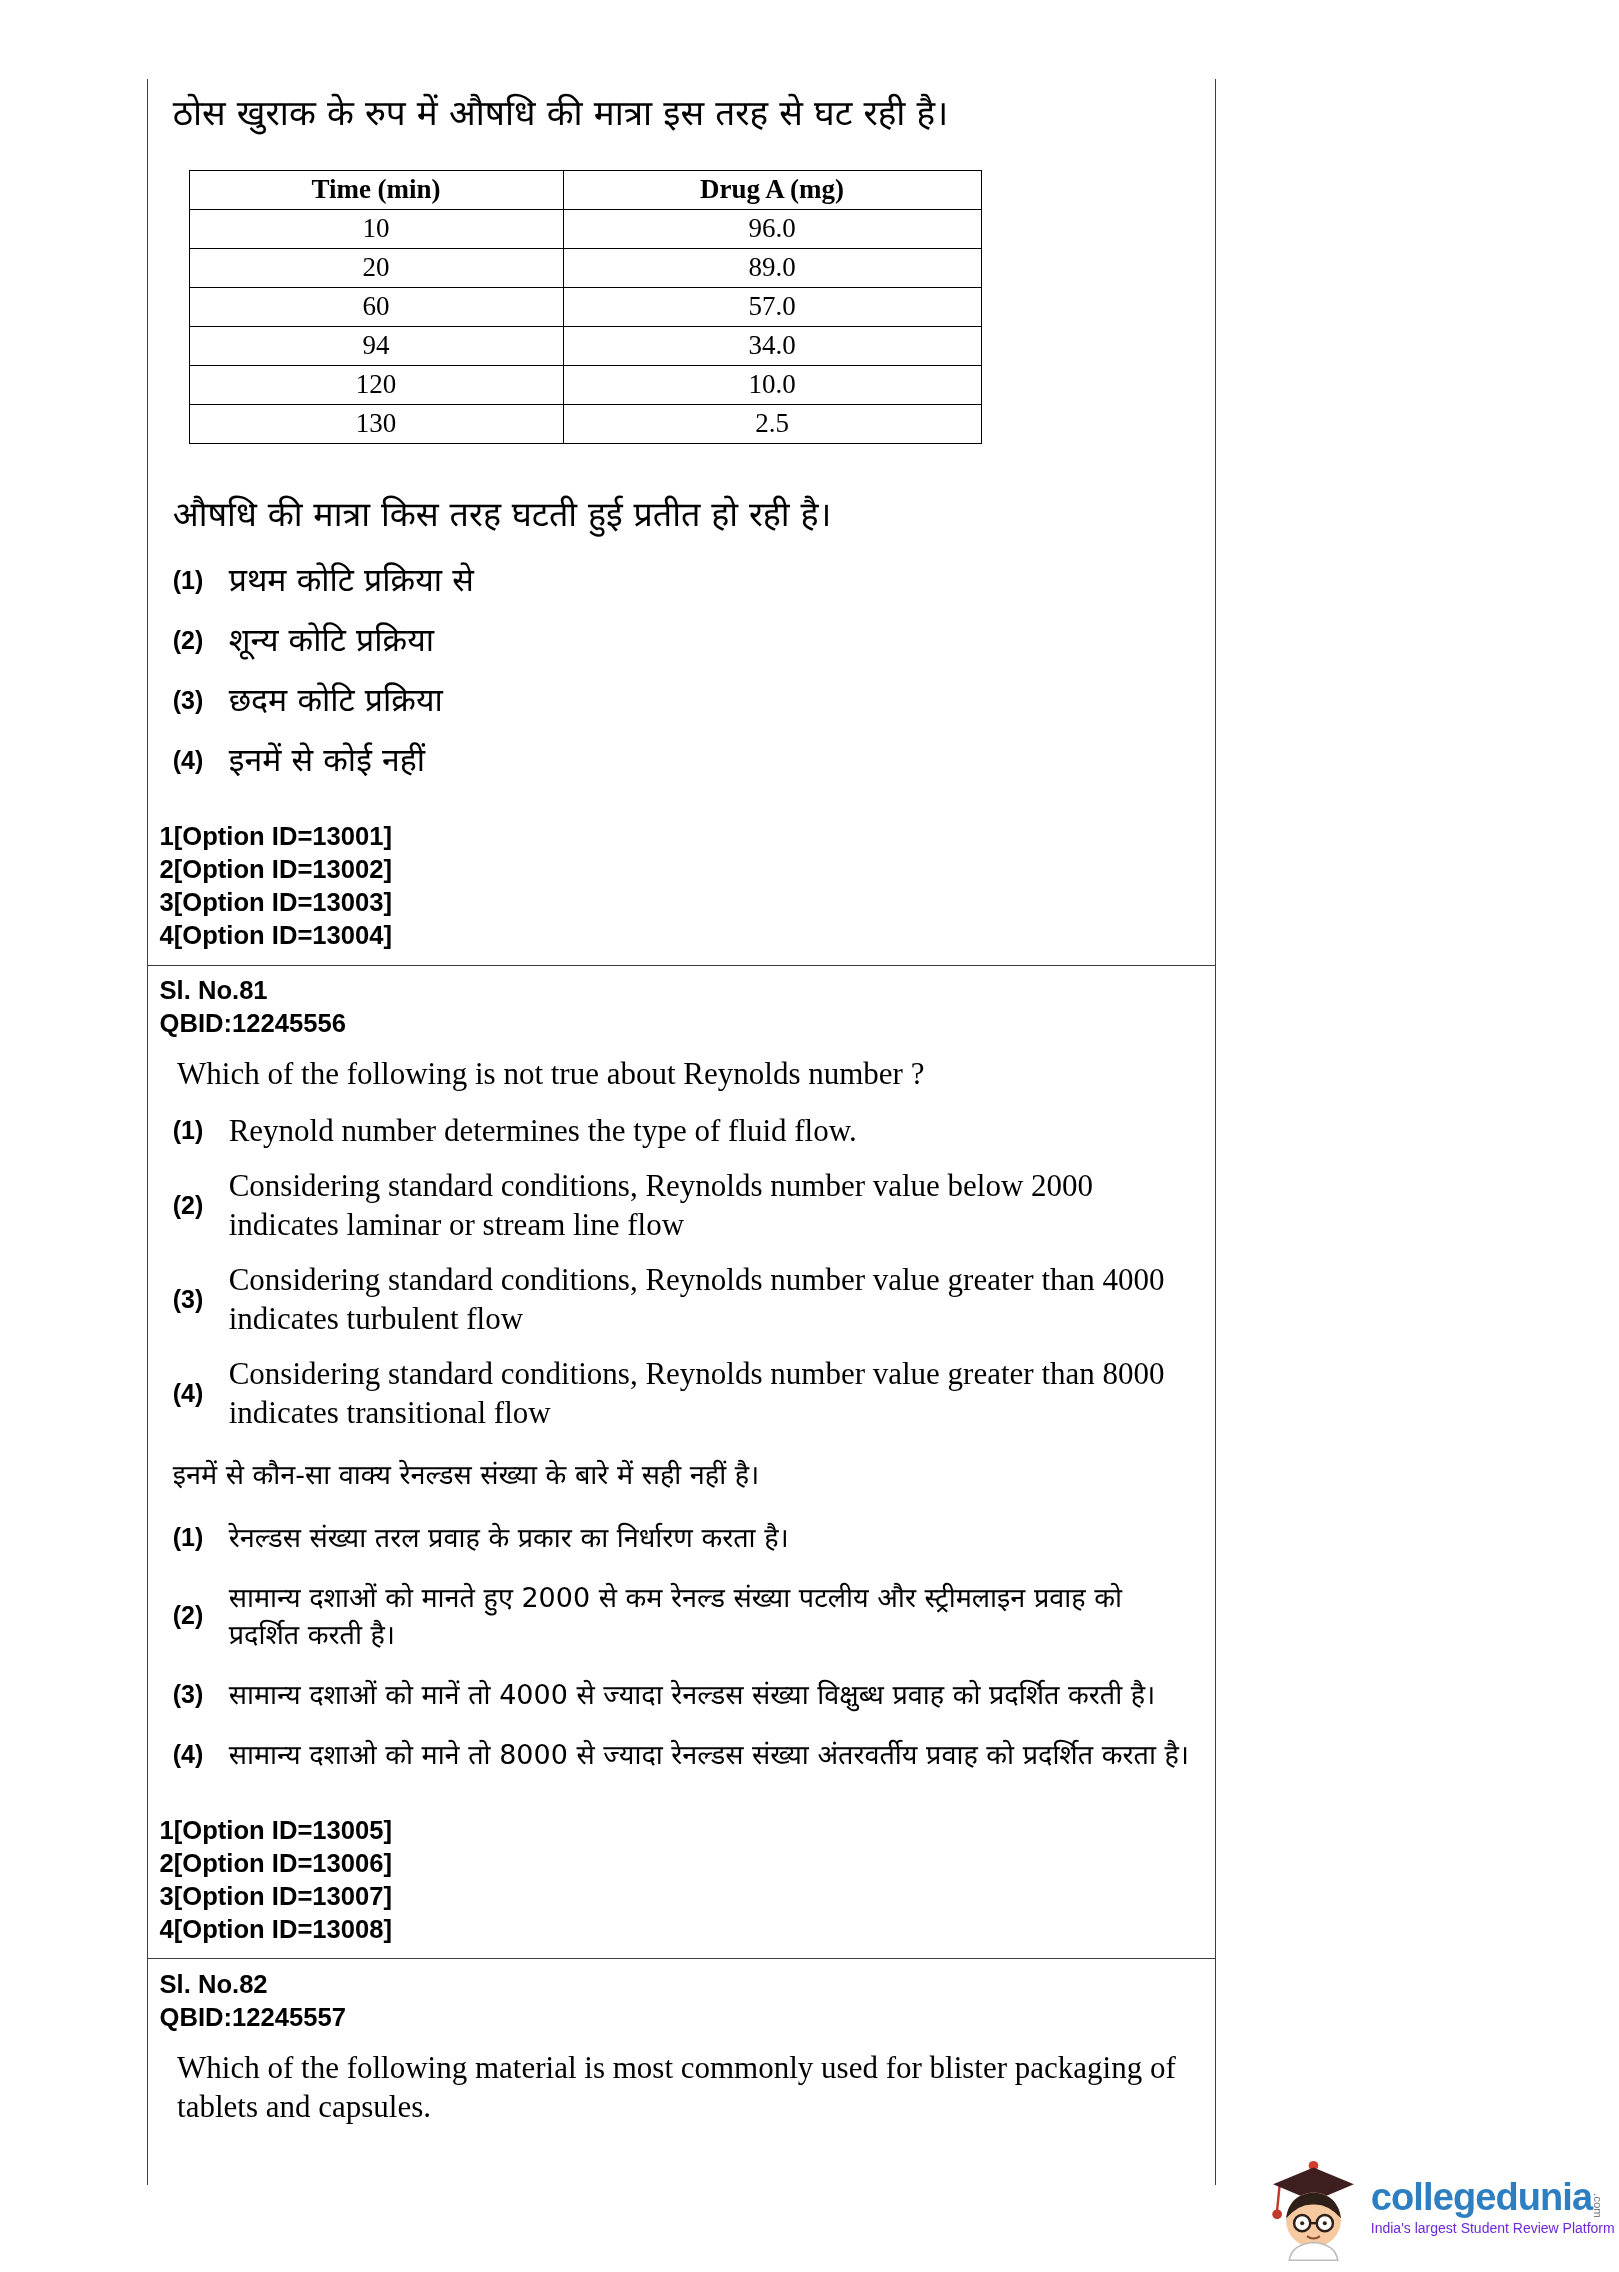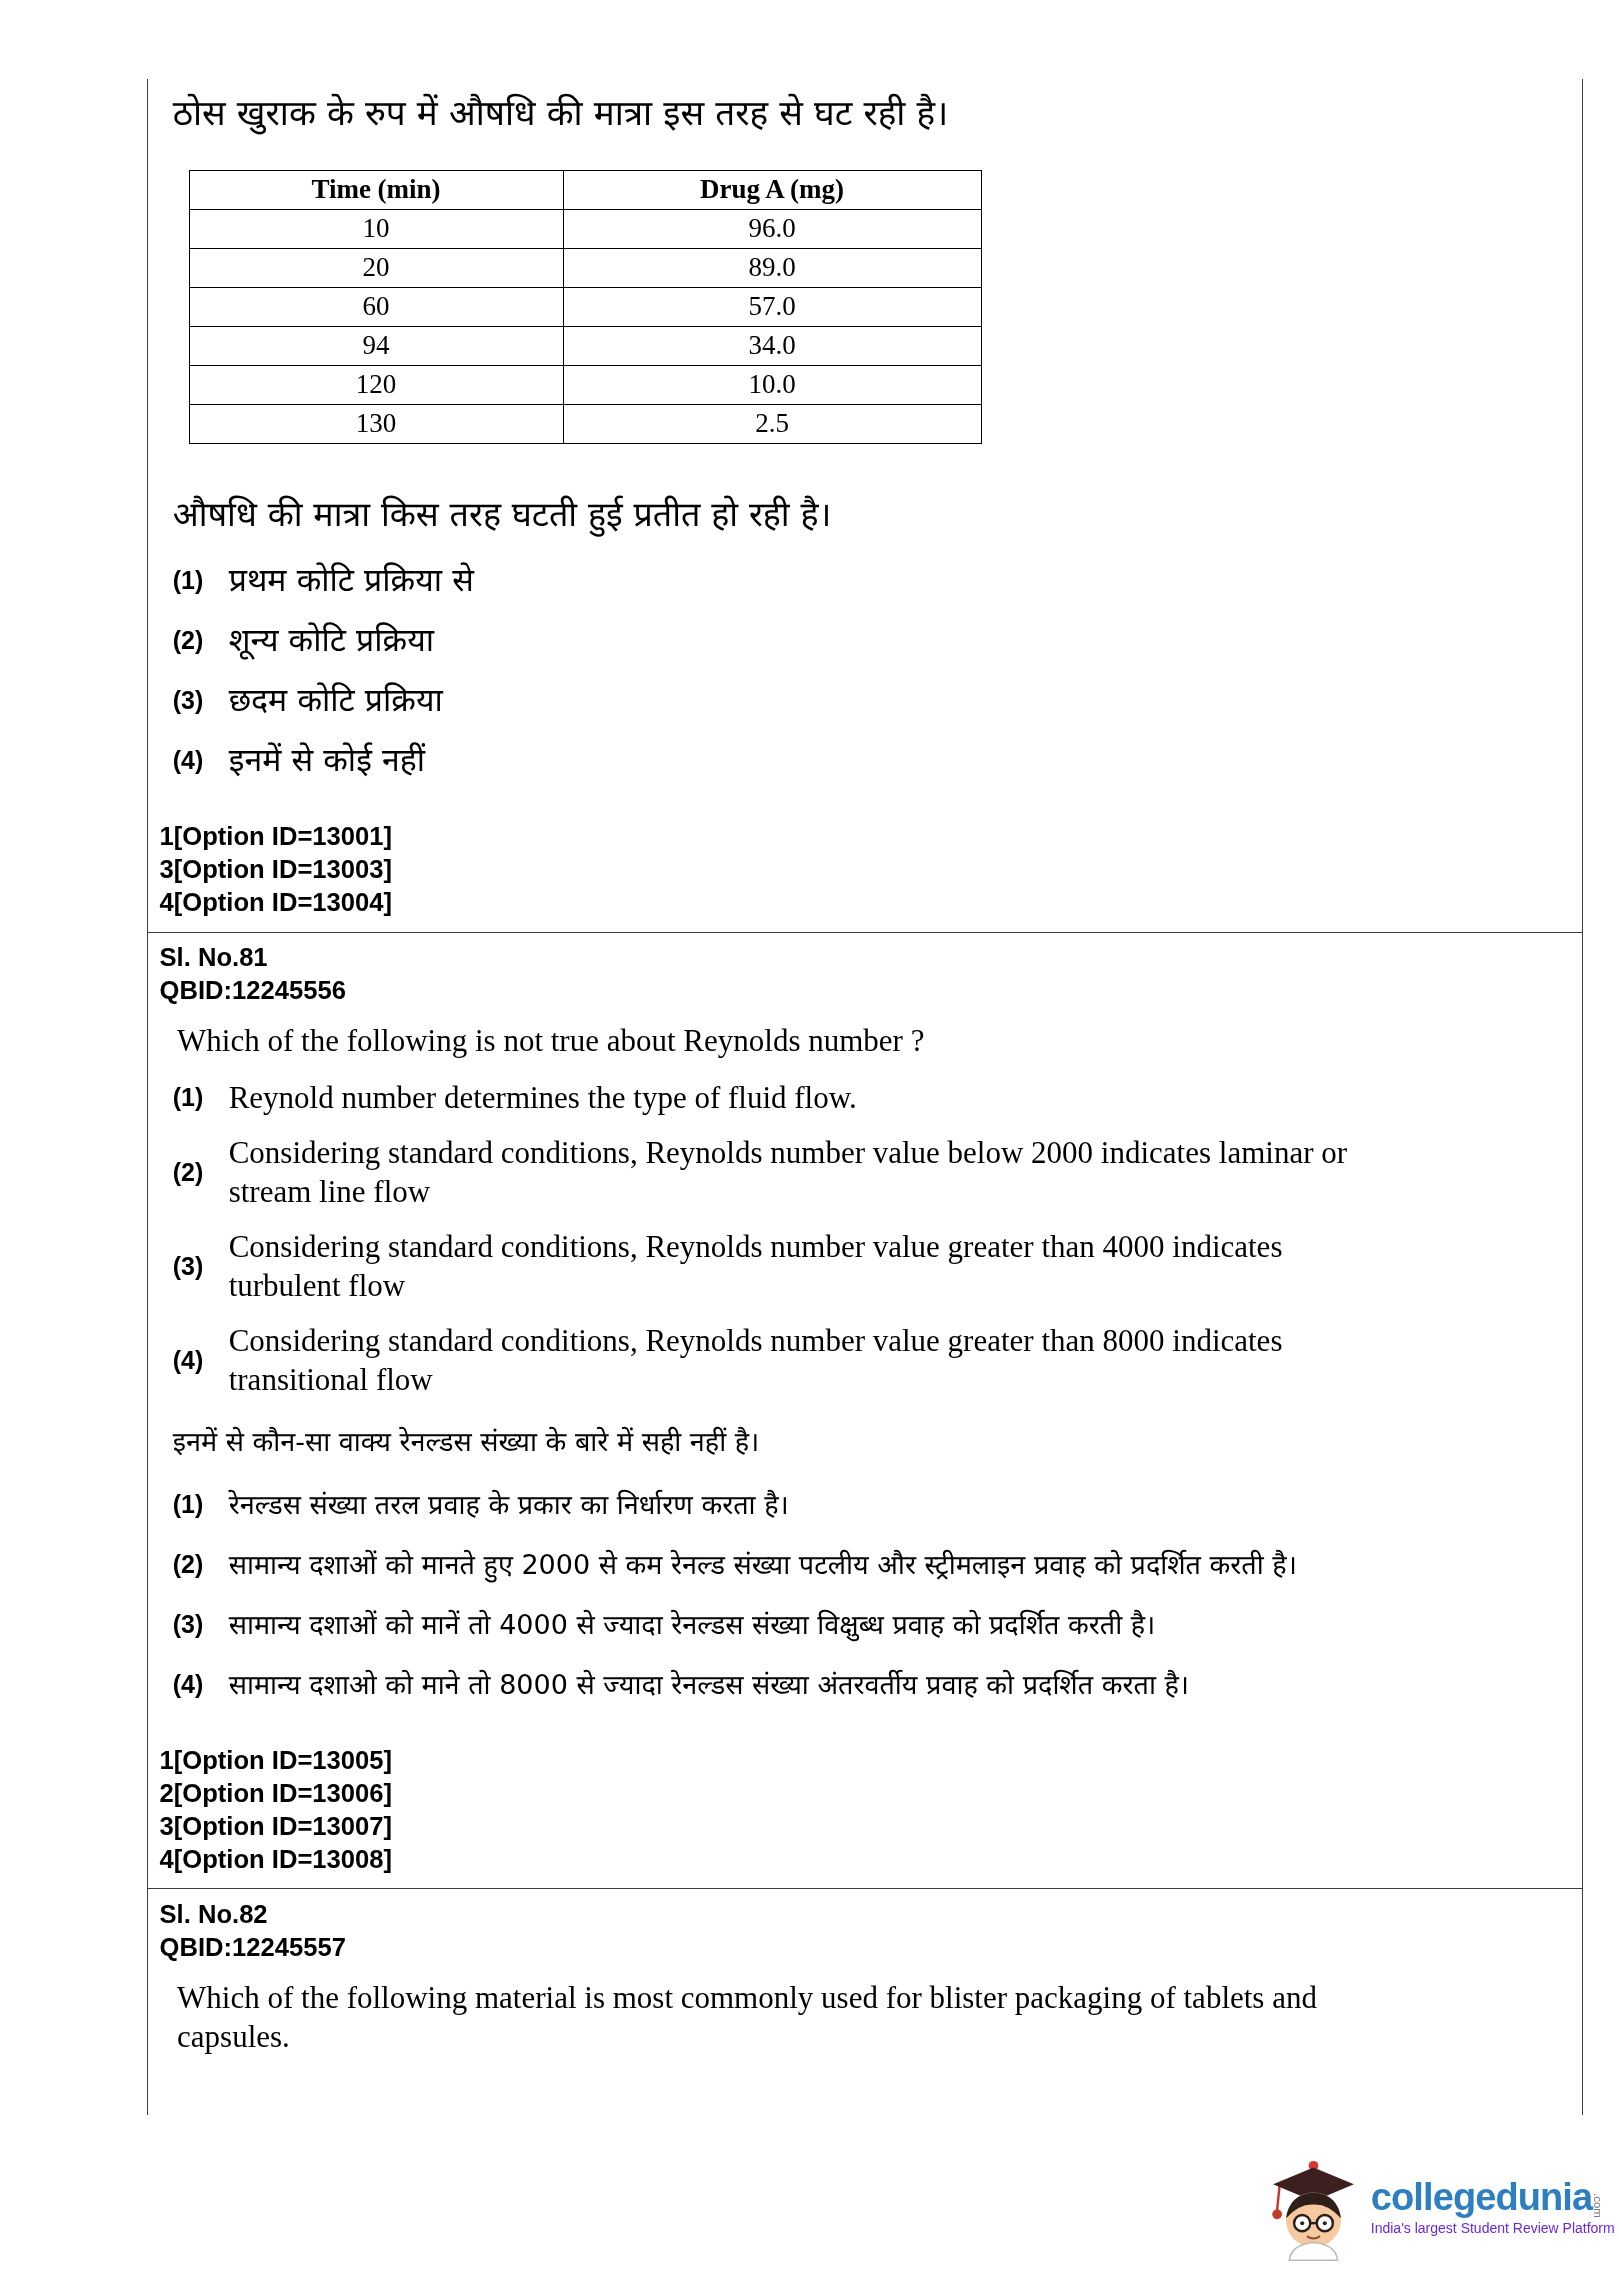--- a/index.html
+++ b/index.html
@@ -10,21 +10,21 @@
     height: 2273px;
     background: #ffffff;
     color: #000;
     font-family: "DejaVu Sans", sans-serif;
     overflow: hidden;
   }
   .frame {
     position: absolute;
     left: 147px;
     top: 79px;
-    width: 1436px;
+    width: 1069px;
     border-left: 1.8px solid #3f3f3f;
     border-right: 1.8px solid #3f3f3f;
   }
   .sec { border-top: 1.8px solid #3f3f3f; padding: 8.8px 17.6px 12.4px 11.5px; }
   .sec.first { border-top: none; padding-top: 1.8px; }
   .sec.last { padding-bottom: 42px; }
 
   .hi { font-family: "DejaVu Sans", sans-serif; }
   .meta {
     font-family: "Liberation Sans", sans-serif;
@@ -171,20 +171,21 @@
           <span class="opt-body-hi opt-body-hi-80 hi">छदम कोटि प्रक्रिया</span>
         </div>
         <div class="opt">
           <span class="opt-num">(4)</span>
           <span class="opt-body-hi opt-body-hi-80 hi">इनमें से कोई नहीं</span>
         </div>
       </div>
 
       <div class="option-ids meta">
         <div>1[Option ID=13001]</div>
+        <div>2[Option ID=13002]</div>
         <div>3[Option ID=13003]</div>
         <div>4[Option ID=13004]</div>
       </div>
     </div>
 
     <div class="sec">
       <div class="meta">Sl. No.81</div>
       <div class="meta">QBID:12245556</div>
 
       <div class="q-en">Which of the following is not true about Reynolds number ?</div>

